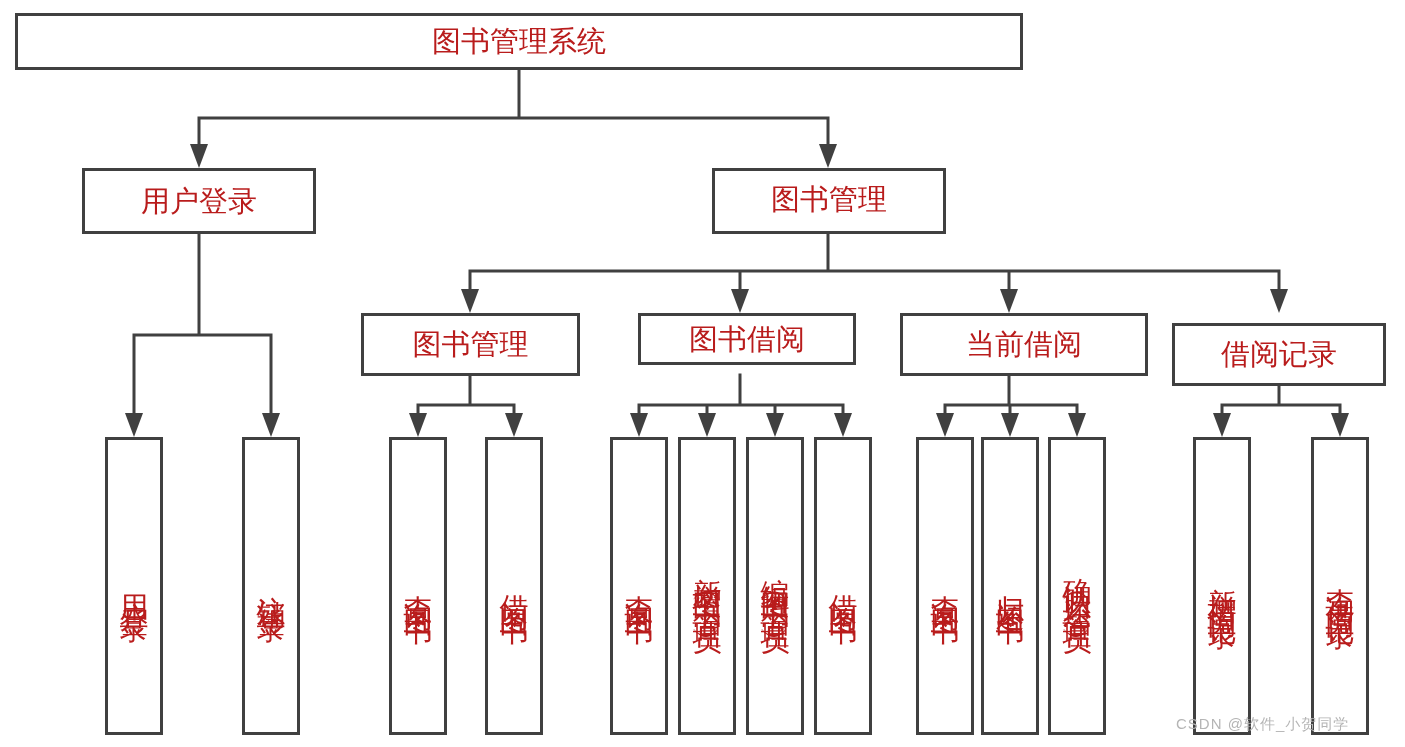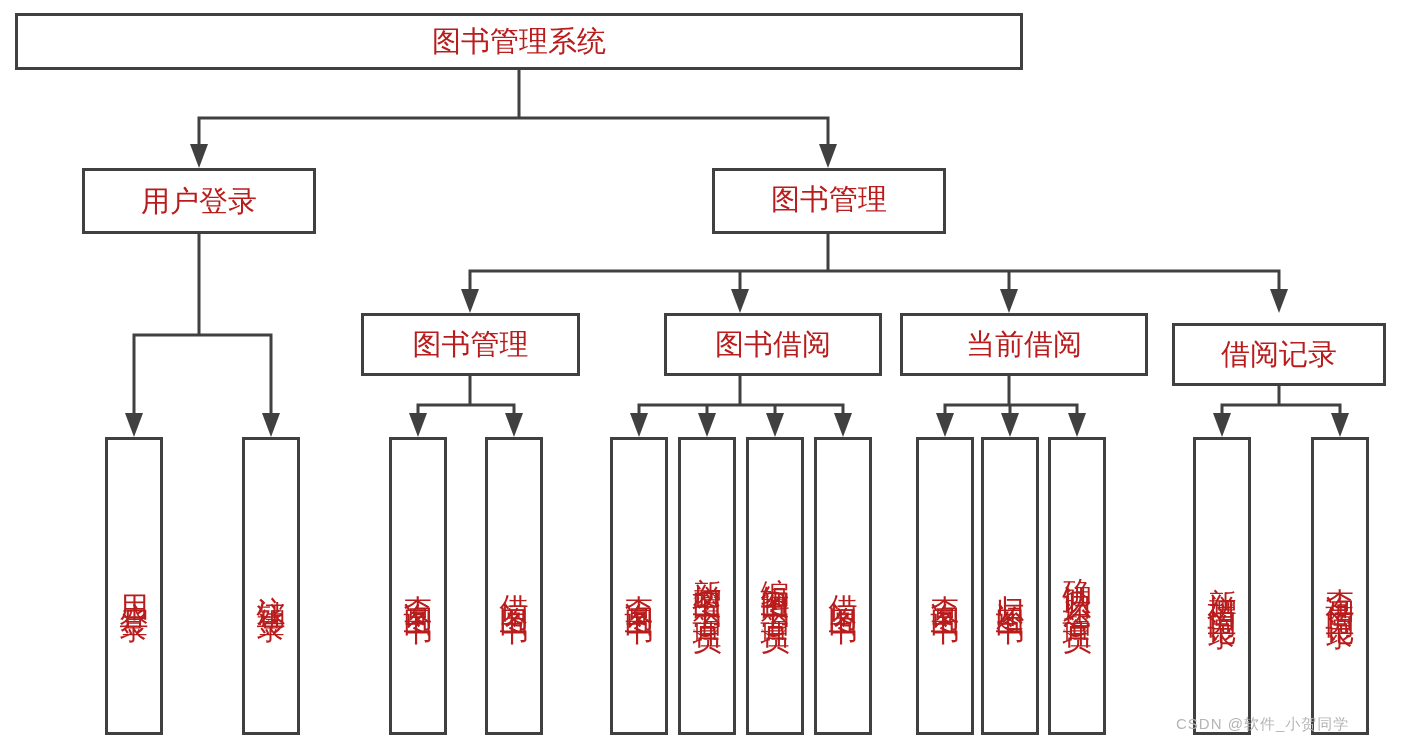--- a/index.html
+++ b/index.html
@@ -95,21 +95,21 @@
              M1213 413 H1231 L1222 437 Z
              M1331 413 H1349 L1340 437 Z"></path>
   </svg>
 
   <div class="node" style="left:15px; top:13px; width:1008px; height:57px;">图书管理系统</div>
 
   <div class="node" style="left:82px; top:168px; width:234px; height:66px;">用户登录</div>
   <div class="node" style="left:712px; top:168px; width:234px; height:66px;font-family:Liberation Mono, monospace;">图书管理</div>
 
   <div class="node" style="left:361px; top:313px; width:219px; height:63px;">图书管理</div>
-  <div class="node" style="left:664px; top:313px; width:218px; height:63px;">图书借阅</div>
+  <div class="node" style="left:638px; top:313px; width:218px; height:52px;">图书借阅</div>
   <div class="node" style="left:900px; top:313px; width:248px; height:63px;">当前借阅</div>
   <div class="node" style="left:1172px; top:323px; width:214px; height:63px;">借阅记录</div>
 
   <div class="node leaf" style="left:105px; top:437px; width:58px; height:298px;">用户登录</div>
   <div class="node leaf" style="left:242px; top:437px; width:58px; height:298px;">注销登录</div>
 
   <div class="node leaf" style="left:389px; top:437px; width:58px; height:298px;">查询图书</div>
   <div class="node leaf" style="left:485px; top:437px; width:58px; height:298px;">借阅图书</div>
 
   <div class="node leaf" style="left:610px; top:437px; width:58px; height:298px;">查询图书</div>

